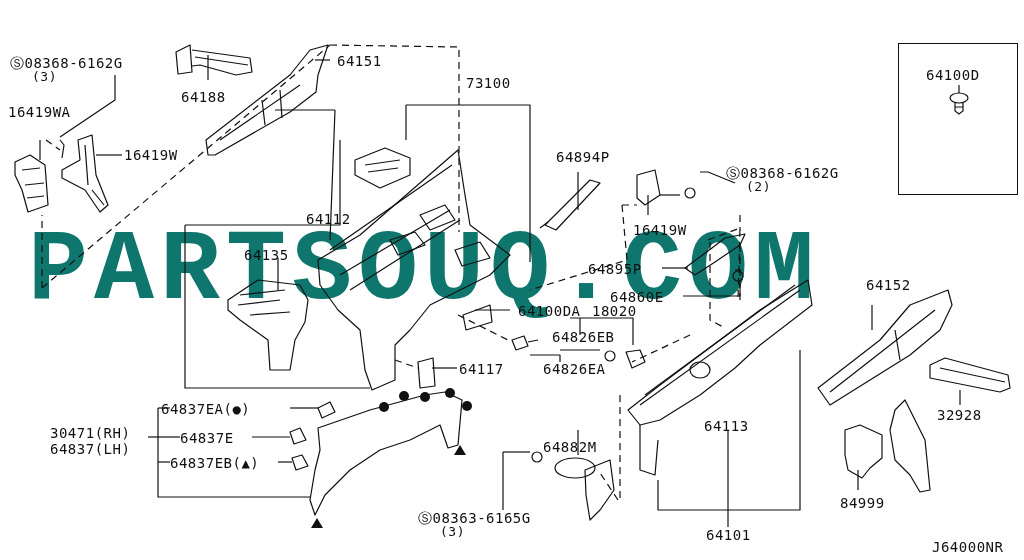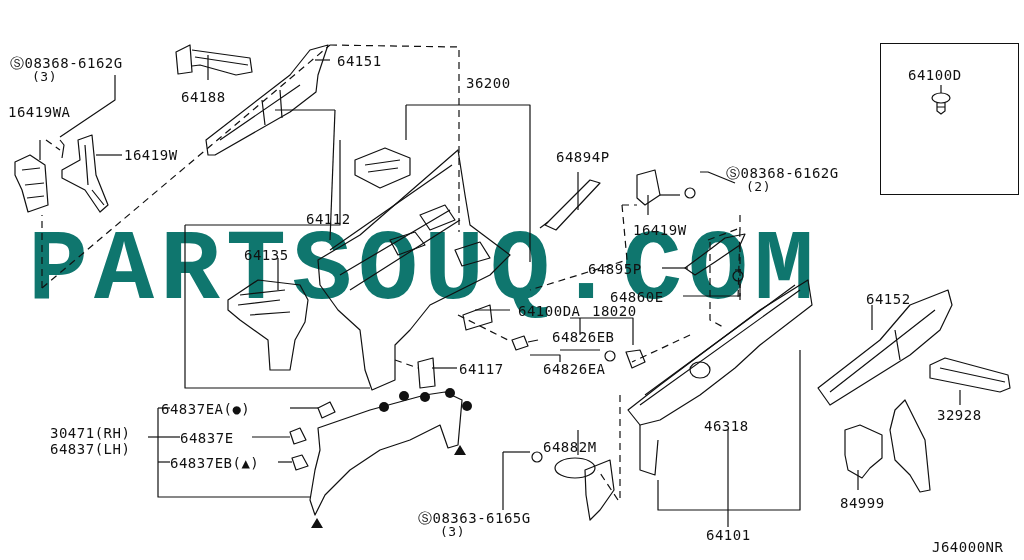--- a/index.html
+++ b/index.html
@@ -1,21 +1,21 @@
 <!DOCTYPE html>
 <html><head>
 <meta charset="utf-8">
 <style>
   html, body { margin:0; padding:0; background:#ffffff; }
   #stage { position:relative; width:1024px; height:560px; overflow:hidden; background:#fff; font-family:"DejaVu Sans Mono","Liberation Mono",monospace; }
   .wm { position:absolute; left:28px; top:222px; font-family:Liberation Mono, monospace; font-weight:bold; font-size:100px; letter-spacing:6px; color:#0f766e; line-height:1; white-space:nowrap; }
   svg.draw { position:absolute; left:0; top:0; }
   .lbl { position:absolute; font-family:"DejaVu Sans Mono","Liberation Mono",monospace; font-size:14px; color:#111; white-space:nowrap; line-height:1; letter-spacing:0.5px; }
   .lbl.small { font-size:13px; }
-  .legend-box { position:absolute; left:880px; top:43px; width:118px; height:150px; border:1.3px solid #111;padding-left:19px; }
+  .legend-box { position:absolute; left:898px; top:43px; width:118px; height:150px; border:1.3px solid #111; }
   .legend-cell { position:absolute; left:0; width:118px; height:75px; }
   .legend-cell + .legend-cell { border-top:1.3px solid #111; }
 </style>
 </head>
 <body>
 
 <div id="stage">
   <div class="wm">PARTSOUQ.COM</div>
 
   <svg class="draw" width="1024" height="560" viewBox="0 0 1024 560" fill="none" stroke="#111" stroke-width="1.2" stroke-linejoin="round">
@@ -185,45 +185,45 @@
       <path d="M311 528 L317 518 L323 528 Z"></path>
     </g>
   </svg>
 
   <div class="lbl" style="left:10px;top:56px">Ⓢ08368-6162G</div>
   <div class="lbl small" style="left:32px;top:70px">(3)</div>
   <div class="lbl" style="left:8px;top:105px">16419WA</div>
   <div class="lbl" style="left:124px;top:148px">16419W</div>
   <div class="lbl" style="left:181px;top:90px">64188</div>
   <div class="lbl" style="left:337px;top:54px">64151</div>
-  <div class="lbl" style="left:466px;top:76px">36200</div>
+  <div class="lbl" style="left:466px;top:76px">73100</div>
   <div class="lbl" style="left:306px;top:212px">64112</div>
   <div class="lbl" style="left:244px;top:248px">64135</div>
   <div class="lbl" style="left:556px;top:150px">64894P</div>
   <div class="lbl" style="left:726px;top:166px">Ⓢ08368-6162G</div>
   <div class="lbl small" style="left:746px;top:180px">(2)</div>
   <div class="lbl" style="left:633px;top:223px">16419W</div>
   <div class="lbl" style="left:588px;top:262px">64895P</div>
   <div class="lbl" style="left:610px;top:290px">64860E</div>
   <div class="lbl" style="left:518px;top:304px">64100DA</div>
   <div class="lbl" style="left:592px;top:304px">18020</div>
   <div class="lbl" style="left:552px;top:330px">64826EB</div>
   <div class="lbl" style="left:543px;top:362px">64826EA</div>
   <div class="lbl" style="left:459px;top:362px">64117</div>
-  <div class="lbl" style="left:866px;top:292px">64152</div>
+  <div class="lbl" style="left:866px;top:278px">64152</div>
   <div class="lbl" style="left:937px;top:408px">32928</div>
   <div class="lbl" style="left:161px;top:402px">64837EA(●)</div>
   <div class="lbl" style="left:50px;top:426px">30471(RH)</div>
   <div class="lbl" style="left:50px;top:442px">64837(LH)</div>
   <div class="lbl" style="left:180px;top:431px">64837E</div>
   <div class="lbl" style="left:170px;top:456px">64837EB(▲)</div>
   <div class="lbl" style="left:543px;top:440px">64882M</div>
   <div class="lbl" style="left:418px;top:511px">Ⓢ08363-6165G</div>
   <div class="lbl small" style="left:440px;top:525px">(3)</div>
-  <div class="lbl" style="left:704px;top:419px">46318</div>
+  <div class="lbl" style="left:704px;top:419px">64113</div>
   <div class="lbl" style="left:706px;top:528px">64101</div>
   <div class="lbl" style="left:840px;top:496px">84999</div>
   <div class="lbl" style="left:932px;top:540px">J64000NR</div>
 
   <div class="legend-box">
     <div class="legend-cell" style="top:0">
       <div class="lbl" style="left:27px;top:24px">64100D</div>
       <svg width="40" height="34" style="position:absolute;left:40px;top:39px" fill="none" stroke="#111" stroke-width="1.2">
         <path d="M20 2 L20 10"></path>
         <ellipse cx="20" cy="15" rx="9" ry="5"></ellipse>

